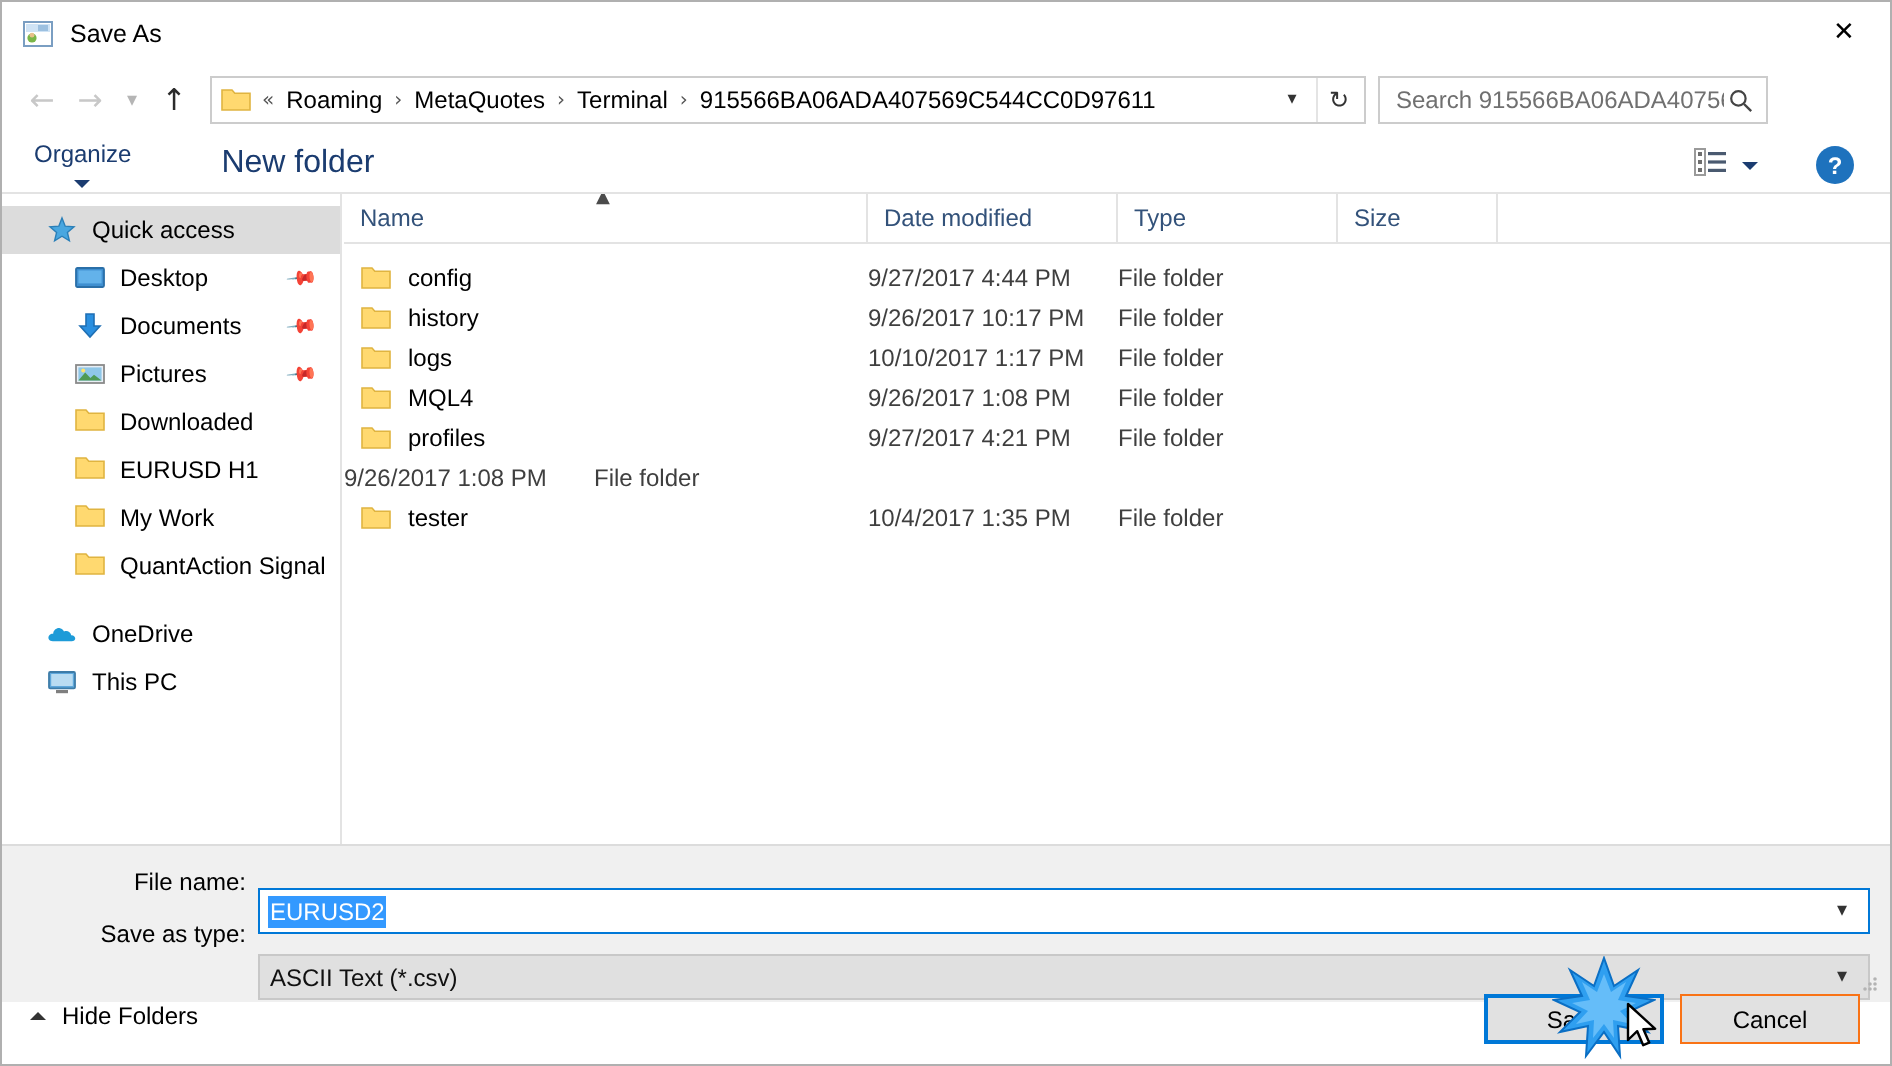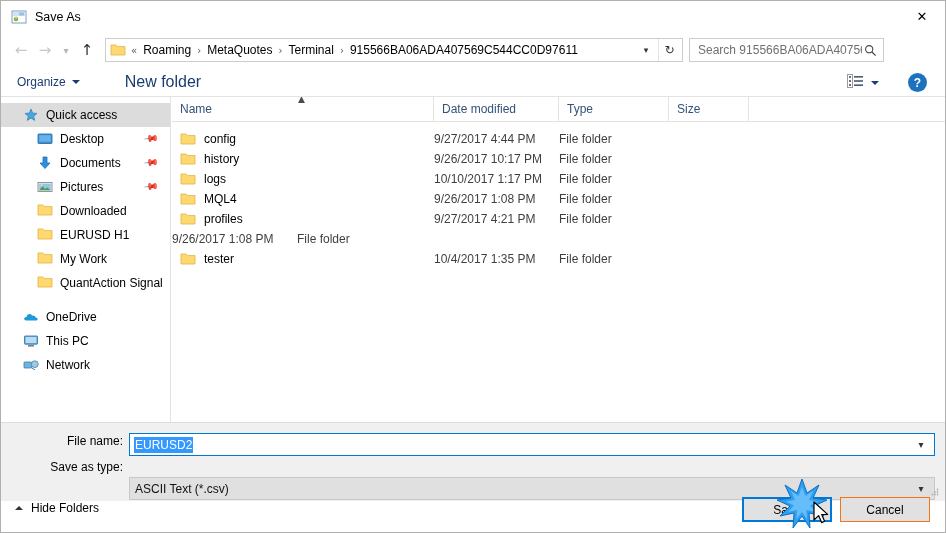--- a/index.html
+++ b/index.html
@@ -119,21 +119,21 @@
   #toolbar {
     position: absolute; left: 0; top: 67px;
     width: 944px; height: 29px;
     background: #ffffff;
     border-bottom: 1px solid #e3e3e3;
     display: flex; align-items: center;
   }
   #organize-btn {
     margin-left: 16px;
     color: #1b3c70; font-size: 12px;
-    display: flex; align-items: center; gap: 6px;
+    display: flex; align-items: center; gap: 6px; flex-direction: column;
   }
   .caret-down {
     width: 0; height: 0;
     border-left: 4px solid transparent;
     border-right: 4px solid transparent;
     border-top: 4px solid #1b3c70;
   }
   #newfolder-btn {
     margin-left: 45px; color: #1b3c70; font-size: 16px;
   }
@@ -232,21 +232,21 @@
   }
   .formlabel {
     position: absolute;
     font-size: 12px; color: #000;
     text-align: right;
   }
   #label-filename { left: 0; top: 11px; width: 122px; }
   #label-savetype { left: 0; top: 37px; width: 122px; }
 
   #filename-field {
-    position: absolute; left: 128px; top: 10px;
+    position: absolute; left: 128px; top: 21px;
     width: 806px; height: 23px;
     border: 1px solid #0078d7;
     background: #ffffff;
     display: flex; align-items: center;
   }
   #filename-value {
     margin-left: 4px;
     background: #3399ff; color: #ffffff;
     font-size: 12px;
     padding: 1px 1px 1px 1px;
@@ -482,30 +482,20 @@
       <span class="side-icon">
         <svg width="16" height="16" viewBox="0 0 16 16">
           <rect x="1.5" y="3" width="13" height="8.2" rx="0.6" fill="#5fa8dc" stroke="#3d7ca8" stroke-width="0.9"></rect>
           <rect x="2.6" y="4" width="10.8" height="6" fill="#b9dcf2"></rect>
           <rect x="5" y="12" width="6" height="1.6" fill="#7f7f7f"></rect>
         </svg>
       </span>
       <span class="side-label">This PC</span>
     </div>
 
-    <div class="side-item">
-      <span class="side-icon">
-        <svg width="16" height="16" viewBox="0 0 16 16">
-          <rect x="1" y="5" width="7.5" height="6" rx="0.6" fill="#6fb3e0" stroke="#3d7ca8" stroke-width="0.8"></rect>
-          <circle cx="11.8" cy="7.2" r="3.4" fill="#9fc9e6" stroke="#4a88b5" stroke-width="0.8"></circle>
-          <path d="M8.5 10.8 L12 12.8" stroke="#4a88b5" stroke-width="1"></path>
-        </svg>
-      </span>
-      <span class="side-label">Network</span>
-    </div>
   </div>
 
   <div id="filelist">
 
     <div id="colheaders">
       <div class="colhead" style="width:262px">Name</div>
       <div class="colhead" style="width:125px">Date modified</div>
       <div class="colhead" style="width:110px">Type</div>
       <div class="colhead" style="width:80px">Size</div>
       <div id="sort-caret">▲</div>

